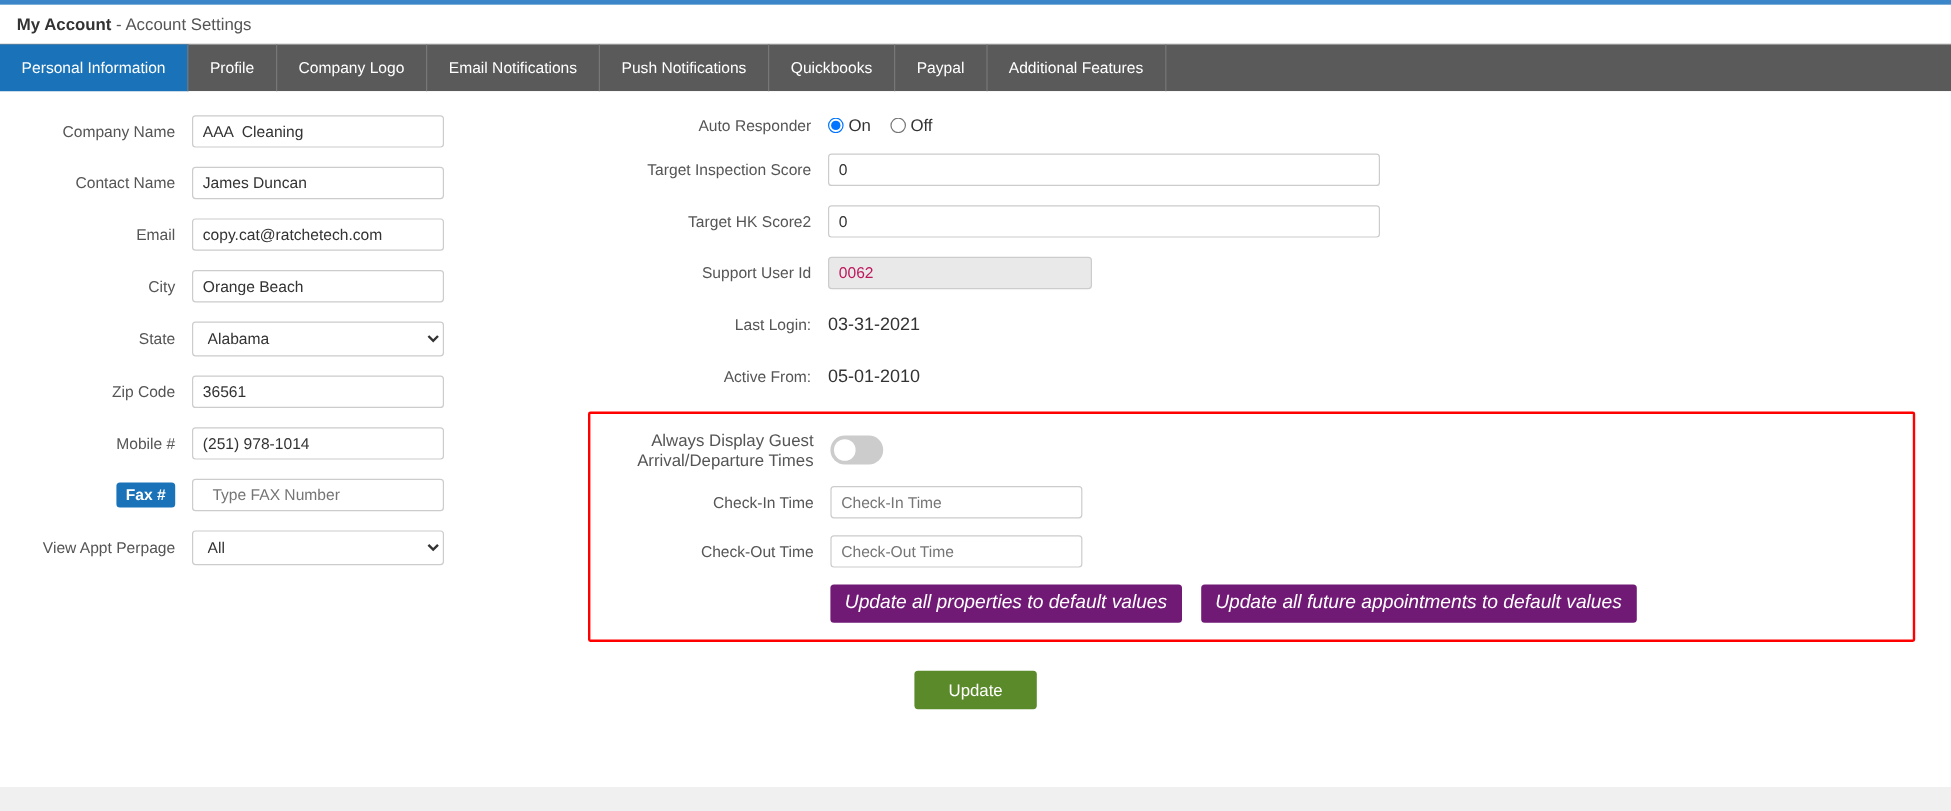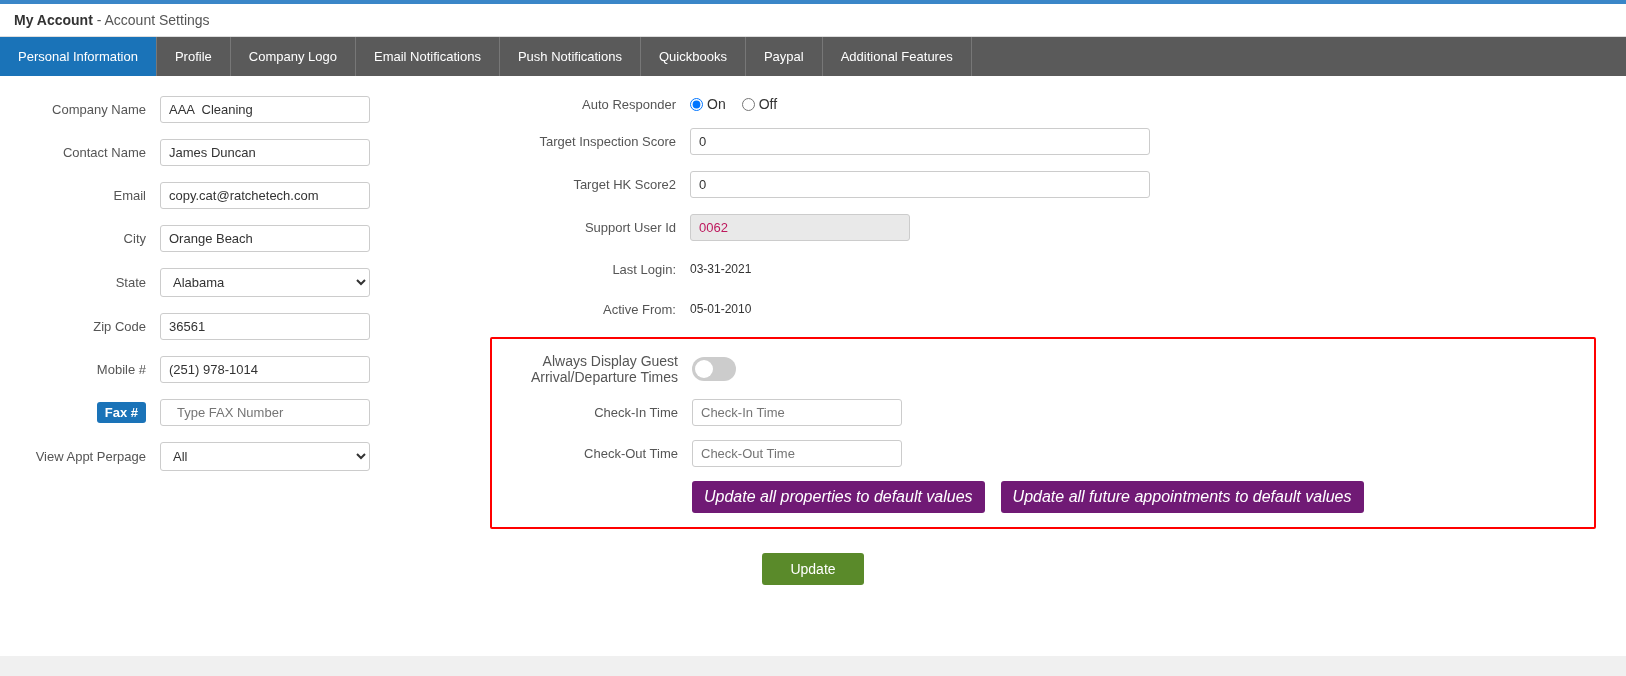--- a/index.html
+++ b/index.html
@@ -23,21 +23,21 @@
     .form-input { flex: 1; border: 1px solid #ccc; border-radius: 3px; padding: 5px 8px; font-size: 13px; color: #333; background: #fff; max-width: 210px; }
     select.form-input { background: #fff; }
     .fax-label { background: #1a73b8; color: #fff; padding: 3px 8px; border-radius: 3px; font-size: 13px; text-align: center; min-width: 60px; font-weight: bold; }
     .fax-input { flex: 1; border: 1px solid #ccc; border-radius: 3px; padding: 5px 16px; font-size: 13px; color: #aaa; background: #fff; max-width: 210px; }
     .right-form-row { display: flex; align-items: center; margin-bottom: 16px; }
     .right-label { width: 200px; text-align: right; padding-right: 14px; color: #555; font-size: 13px; flex-shrink: 0; }
     .right-input { flex: 1; border: 1px solid #ccc; border-radius: 3px; padding: 5px 8px; font-size: 13px; color: #333; background: #fff; max-width: 460px; }
     .right-input-disabled { flex: 1; border: 1px solid #ccc; border-radius: 3px; padding: 5px 8px; font-size: 13px; color: #be185d; background: #e9e9e9; max-width: 220px; }
     .radio-group { display: flex; align-items: center; gap: 16px; }
     .radio-label { display: flex; align-items: center; gap: 4px; font-size: 13px; color: #333; cursor: pointer; }
-    .static-text { font-size: 12px; color: #333; padding: 5px 0; }
+    .static-text { font-size: 15px; color: #333; padding: 5px 0; }
     
     .toggle { position: relative; display: inline-block; width: 44px; height: 24px; }
     .toggle input { opacity: 0; width: 0; height: 0; }
     .toggle-slider { position: absolute; cursor: pointer; top: 0; left: 0; right: 0; bottom: 0; background: #ccc; border-radius: 24px; transition: .3s; }
     .toggle-slider:before { position: absolute; content: ""; height: 18px; width: 18px; left: 3px; bottom: 3px; background: white; border-radius: 50%; transition: .3s; }
     input:checked + .toggle-slider { background: #3a86c8; }
     input:checked + .toggle-slider:before { transform: translateX(20px); }
     
     .highlight-box { border: 2px solid red; padding: 14px 14px 14px 0; border-radius: 2px; margin-top: 8px; }
     .highlight-inner-row { display: flex; align-items: center; margin-bottom: 14px; }

